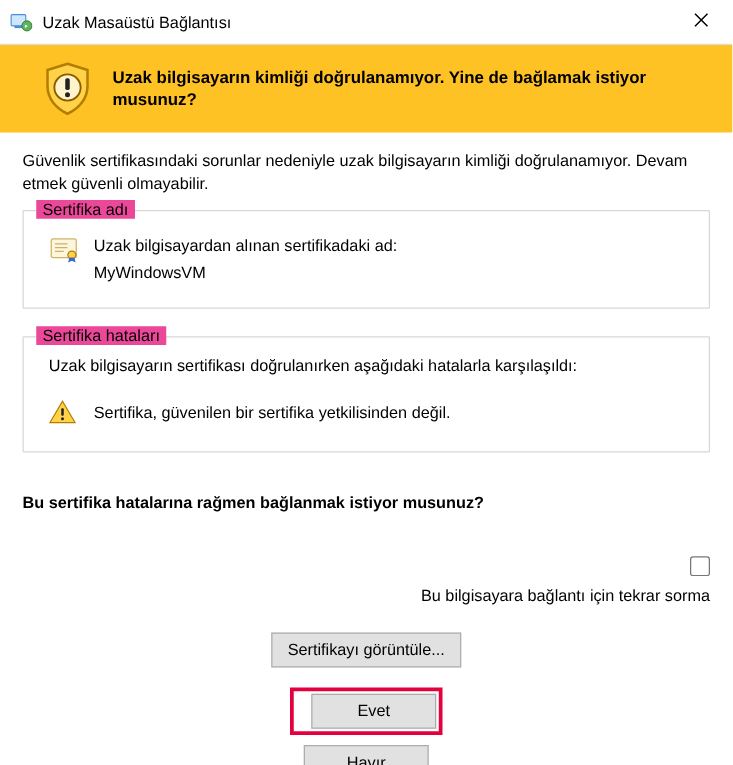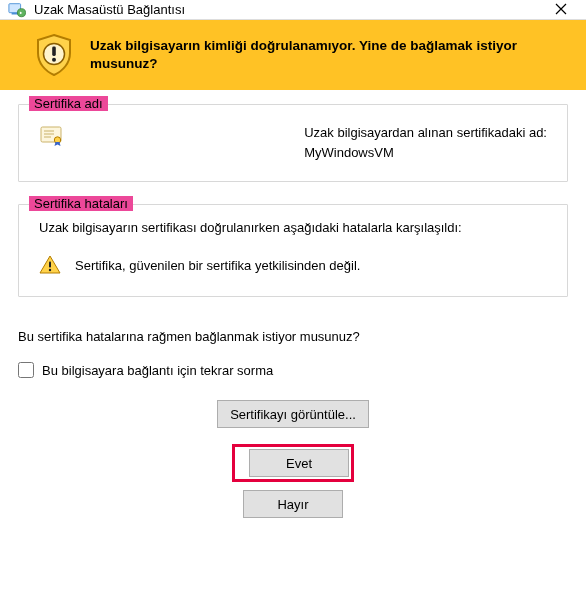--- a/index.html
+++ b/index.html
@@ -6,21 +6,21 @@
   body {
     font-family: "Segoe UI", Tahoma, sans-serif;
     font-size: 13px;
     background: #fff;
     width: 586px;
     height: 612px;
     overflow: hidden;
     color: #000;
   }
   .titlebar {
-    height: 20px;
+    height: 36px;
     display: flex;
     align-items: center;
     padding: 0 2px 0 8px;
     border-bottom: 1px solid #ddd;
   }
   .titlebar .app-icon {
     width: 18px; height: 18px;
     margin-right: 8px;
     display: inline-flex; align-items: center; justify-content: center;
   }
@@ -76,21 +76,20 @@
     background: #ec4899;
     padding: 0 5px;
     font-size: 13px;
     color: #000;
   }
   .cert-row {
     display: flex;
     align-items: flex-start;
     gap: 12px;
     padding: 6px 6px 0 6px;
-    justify-content: space-between;
   }
   .cert-icon {
     width: 24px; height: 24px;
     flex-shrink: 0;
   }
   .cert-lines { line-height: 1.55; }
 
   .err-intro {
     padding: 2px 6px 14px 6px;
     line-height: 1.45;
@@ -98,29 +97,31 @@
   .err-row {
     display: flex;
     align-items: center;
     gap: 14px;
     padding: 2px 6px;
   }
   .tri-icon { width: 22px; height: 22px; flex-shrink: 0; }
 
   .question {
     padding: 0 18px;
-    margin-bottom: 18px;
-    font-size: 13px;
+    margin-bottom: 36px;
+    font-size: 13px;
+    font-weight: bold;
   }
   .checkbox-row {
     display: flex;
-    align-items: center;
+    align-items: flex-end;
     gap: 8px;
     padding: 0 18px;
     margin-bottom: 22px;
+    flex-direction: column;
   }
   .checkbox-row input[type="checkbox"] {
     width: 16px; height: 16px;
     border: 1px solid #888;
   }
 
   .button-row {
     display: flex;
     align-items: center;
     padding: 0 18px 14px 18px;
@@ -172,20 +173,21 @@
       <path d="M20 2 L36 7 V20 C36 30 29 38 20 42 C11 38 4 30 4 20 V7 Z" fill="#ffd24a" stroke="#b37d00" stroke-width="2"></path>
       <circle cx="20" cy="21" r="10.5" fill="#fff4cc" stroke="#8a5e00" stroke-width="1.5"></circle>
       <rect x="18.2" y="13.5" width="3.6" height="9.5" rx="1.4" fill="#222"></rect>
       <circle cx="20" cy="26.8" r="2" fill="#222"></circle>
     </svg>
   </span>
   <div class="banner-text">Uzak bilgisayarın kimliği doğrulanamıyor. Yine de bağlamak istiyor musunuz?</div>
 </div>
 
 <div class="content">
+  <p class="intro">Güvenlik sertifikasındaki sorunlar nedeniyle uzak bilgisayarın kimliği doğrulanamıyor. Devam etmek güvenli olmayabilir.</p>
 
   <div class="group">
     <span class="group-title">Sertifika adı</span>
     <div class="cert-row">
       <span class="cert-icon">
         <svg viewBox="0 0 24 24" width="24" height="24">
           <rect x="2" y="4" width="20" height="15" rx="1.5" fill="#fdf6dd" stroke="#cbb36a" stroke-width="1"></rect>
           <line x1="5" y1="8" x2="15" y2="8" stroke="#c9b26a" stroke-width="1"></line>
           <line x1="5" y1="11" x2="15" y2="11" stroke="#c9b26a" stroke-width="1"></line>
           <line x1="5" y1="14" x2="12" y2="14" stroke="#c9b26a" stroke-width="1"></line>

